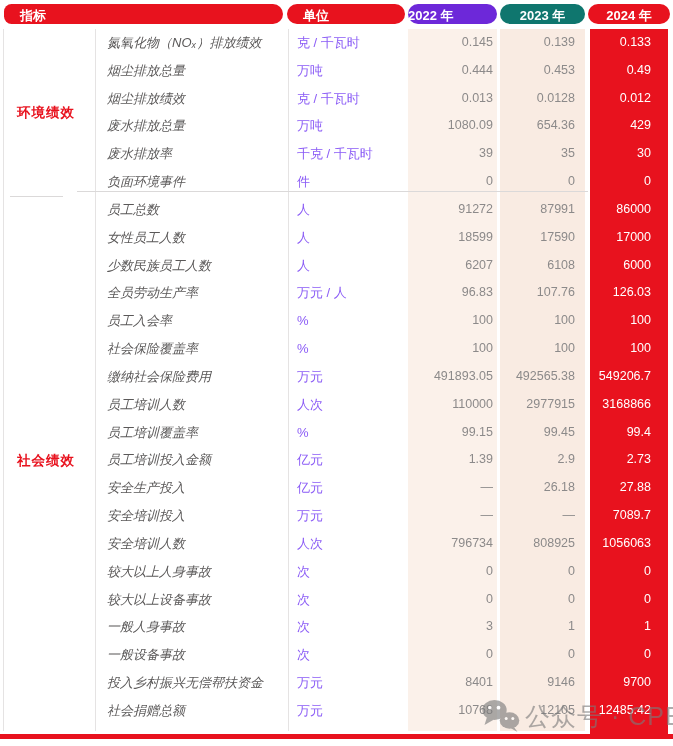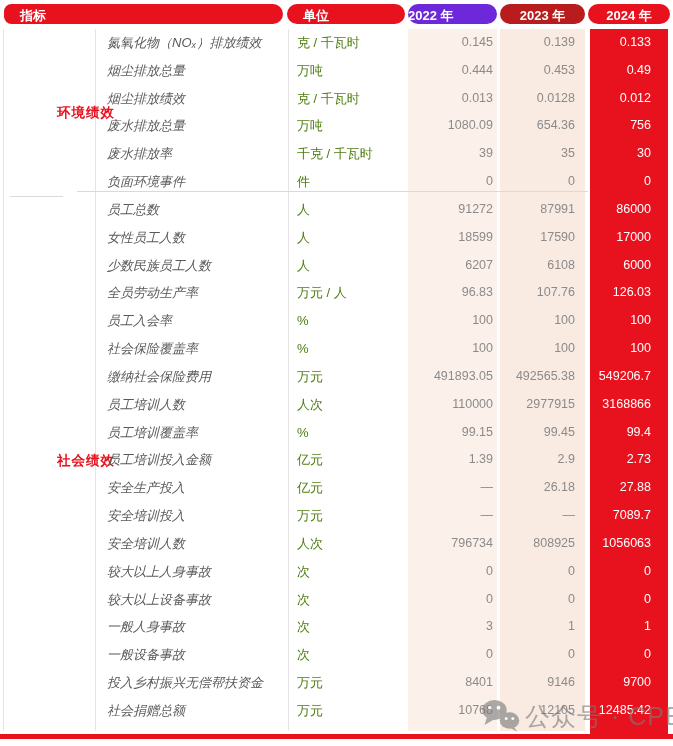--- a/index.html
+++ b/index.html
@@ -8,46 +8,46 @@
     overflow:hidden; font-family:"Liberation Sans","DejaVu Sans",sans-serif;
   }
   
   .pill {
     position:absolute; top:4px; height:20px; line-height:23px;
     color:#fff; font-weight:bold; font-size:13px; box-sizing:border-box;
   }
   .pill-indicator { left:4px;  width:279px; background:#e8121e; border-radius:9px 12px 12px 9px; padding-left:16px; }
   .pill-unit      { left:287px; width:118px; background:#e8121e; border-radius:12px; padding-left:16px; }
   .pill-y0 { left:408px; width:89px; background:#6d28d9; border-radius:12px; }
-  .pill-y1 { left:500px; width:85px; background:#b91c1c; border-radius:12px; text-align:center; }
+  .pill-y1 { left:500px; width:85px; background:#0f766e; border-radius:12px; text-align:center; }
   .pill-y2 { left:588px; width:82px; background:#e8121e; border-radius:12px; text-align:center; }
   
   .colbg { position:absolute; top:29px; height:702px; }
   .colbg-2022 { left:408px; width:89px; background:#fbf1ea; }
   .colbg-2023 { left:500px; width:85px; background:#f9ebe2; }
   .colbg-2024 { left:590px; width:78px; background:#e8121e; height:710px; }
   
   .vline { position:absolute; top:29px; width:1px; height:702px; background:#e5e3e3; }
   .vline-left { left:3px; } .vline-cat { left:95px; } .vline-unit { left:288px; }
   
   .hsep { position:absolute; height:1px; background:#dbd9d9; }
   .hsep-long  { left:77px; top:191px; width:511px; }
   .hsep-short { left:10px; top:196px; width:53px; }
   
   .rows { position:absolute; top:29px; left:0; width:673px; }
   .row  { position:relative; height:27.84px; }
   .cell { position:absolute; top:0; line-height:27.84px; white-space:nowrap; }
   .cell-ind  { left:107px; font-size:13px;   color:#5a5858;font-style:italic; }
-  .cell-unit { left:297px; font-size:13px;   color:#4d7c0f; }
+  .cell-unit { left:297px; font-size:13px;   color:#8b5cf6; }
   .cell-val  { font-size:12.5px; color:#8c8a8a; text-align:right; box-sizing:border-box; }
   .cell-v0 { left:408px; width:89px; padding-right:4px; }
   .cell-v1 { left:500px; width:85px; padding-right:10px; }
   .cell-v2 { left:590px; width:78px; padding-right:17px; color:#ffffff; }
   
-  .cat { position:absolute; left:17px; font-size:13.5px; font-weight:bold; color:#e8121e; letter-spacing:1px;margin-left:40px; }
+  .cat { position:absolute; left:17px; font-size:13.5px; font-weight:bold; color:#e8121e; letter-spacing:1px; }
   .cat-env { top:104px; } .cat-soc { top:452px; }
   
   .bottom-bar { position:absolute; left:0; top:734px; width:673px; height:5px; background:#e8121e; }
   
   .watermark { position:absolute; left:481px; top:699px; display:flex; align-items:center; z-index:6; }
   .watermark svg { opacity:0.62; }
   .watermark-text {
     font-size:25px; color:rgba(122,122,122,0.62); margin-left:4px;
     letter-spacing:1px; line-height:32px; white-space:nowrap;
   }
@@ -97,21 +97,21 @@
         <span class="cell cell-unit">克 / 千瓦时</span>
         <span class="cell cell-val cell-v0">0.013</span>
         <span class="cell cell-val cell-v1">0.0128</span>
         <span class="cell cell-val cell-v2">0.012</span>
       </div>
       <div class="row">
         <span class="cell cell-ind">废水排放总量</span>
         <span class="cell cell-unit">万吨</span>
         <span class="cell cell-val cell-v0">1080.09</span>
         <span class="cell cell-val cell-v1">654.36</span>
-        <span class="cell cell-val cell-v2">756</span>
+        <span class="cell cell-val cell-v2">429</span>
       </div>
       <div class="row">
         <span class="cell cell-ind">废水排放率</span>
         <span class="cell cell-unit">千克 / 千瓦时</span>
         <span class="cell cell-val cell-v0">39</span>
         <span class="cell cell-val cell-v1">35</span>
         <span class="cell cell-val cell-v2">30</span>
       </div>
       <div class="row">
         <span class="cell cell-ind">负面环境事件</span>

